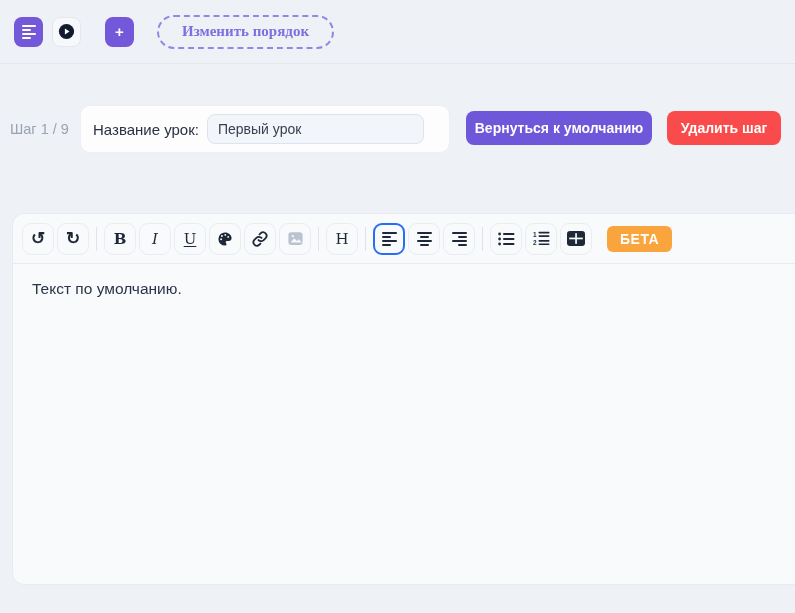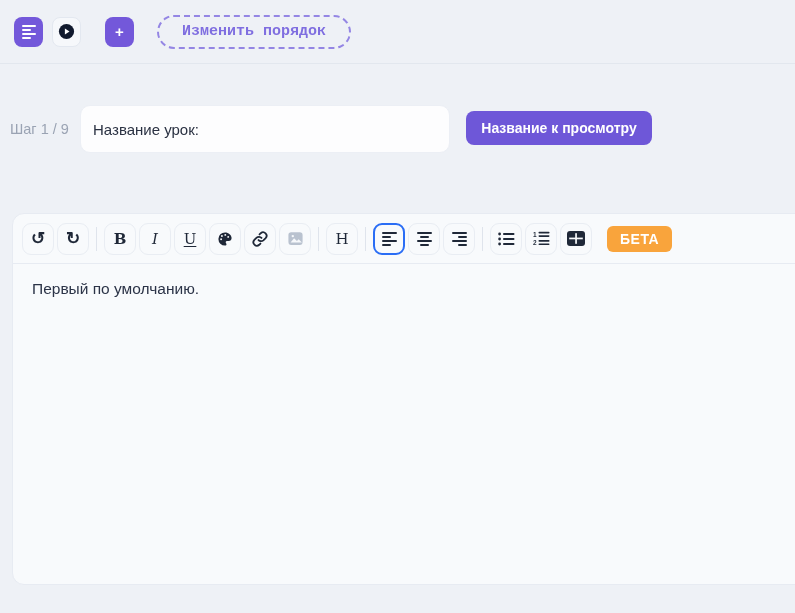--- a/index.html
+++ b/index.html
@@ -23,21 +23,21 @@
     display:flex; align-items:center; justify-content:center;
     border:none; cursor:pointer; flex:0 0 auto;
   }
   .sq-btn.purple { background:#7358da; }
   .sq-btn.light  { background:#f6f8fb; border:1px solid #e3e8f0; }
   .plus-glyph { color:#fff; font-size:15px; font-weight:bold; line-height:1; }
   .dashed-btn {
     height:34px; padding:0 23px; margin-left:23px;
     border:2px dashed #9486e4; border-radius:17px;
     background:transparent; color:#7f6ee0;
-    font-family:Liberation Mono, monospace;
+    font-family:Liberation Serif, serif;
     font-weight:bold; font-size:15px; cursor:pointer;
   }
   .gap9  { margin-left:9px; }
   .gap24 { margin-left:24px; }
 
   
   .bars { display:flex; flex-direction:column; gap:2px; align-items:flex-start; }
   .bars i { display:block; height:2px; border-radius:1px; background:#1f2838; }
   .bars.white i { background:#fff; }
   .bars i:nth-child(odd)  { width:15px; }
@@ -124,22 +124,24 @@
   <button class="sq-btn purple gap24">
     <span class="plus-glyph">+</span>
   </button>
   <button class="dashed-btn">Изменить порядок</button>
 </div>
 
 <div class="step-row">
   <span class="step-indicator">Шаг 1 / 9</span>
   <div class="name-card">
     <span class="name-label">Название урок:</span>
+    <input class="name-input" type="text" value="Первый урок" style="">
   </div>
-  <button class="btn btn-primary">Название к просмотру</button>
+  <button class="btn btn-primary">Вернуться к умолчанию</button>
+  <button class="btn btn-danger">Удалить шаг</button>
 </div>
 
 <div class="editor-panel">
   <div class="editor-toolbar">
 
     <button class="tb-btn">
       <span class="glyph-arrow">↺</span>
     </button>
     <button class="tb-btn">
       <span class="glyph-arrow">↻</span>
@@ -239,15 +241,15 @@
         <rect x="0" y="0" width="18" height="15" rx="3" fill="#1f2838"></rect>
         <rect x="2.2" y="6.6" width="13.6" height="1.7" fill="#f8fafc"></rect>
         <rect x="8.2" y="2.2" width="1.7" height="10.6" fill="#f8fafc"></rect>
       </svg>
     </button>
 
     <span class="beta-badge">БЕТА</span>
   </div>
 
   <div class="editor-content">
-    <p>Первый по умолчанию.</p>
+    <p>Текст по умолчанию.</p>
   </div>
 </div>
 
 </body></html>

